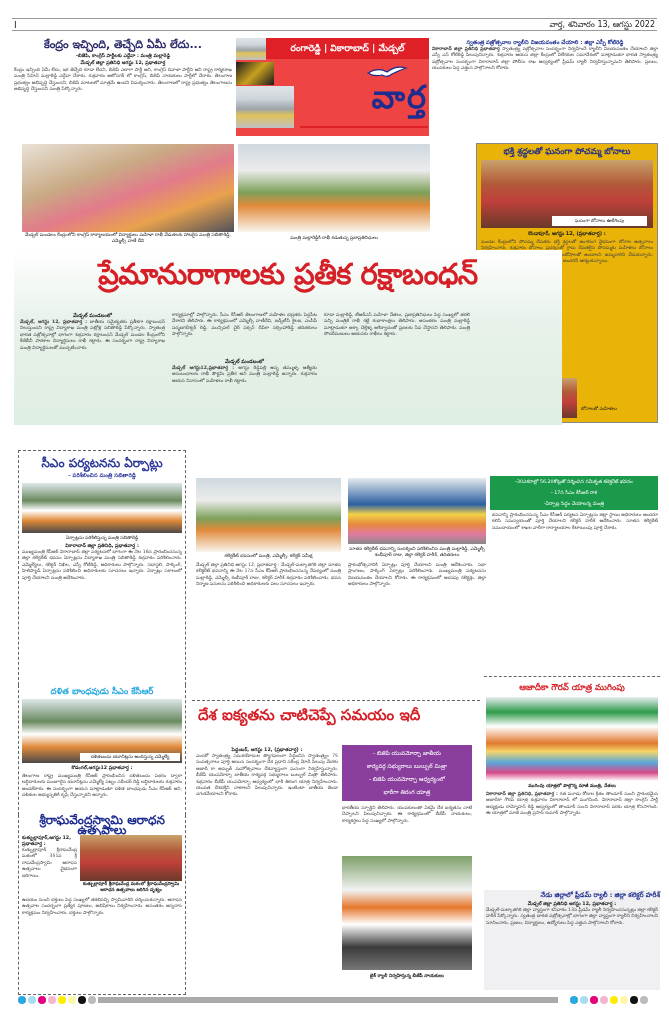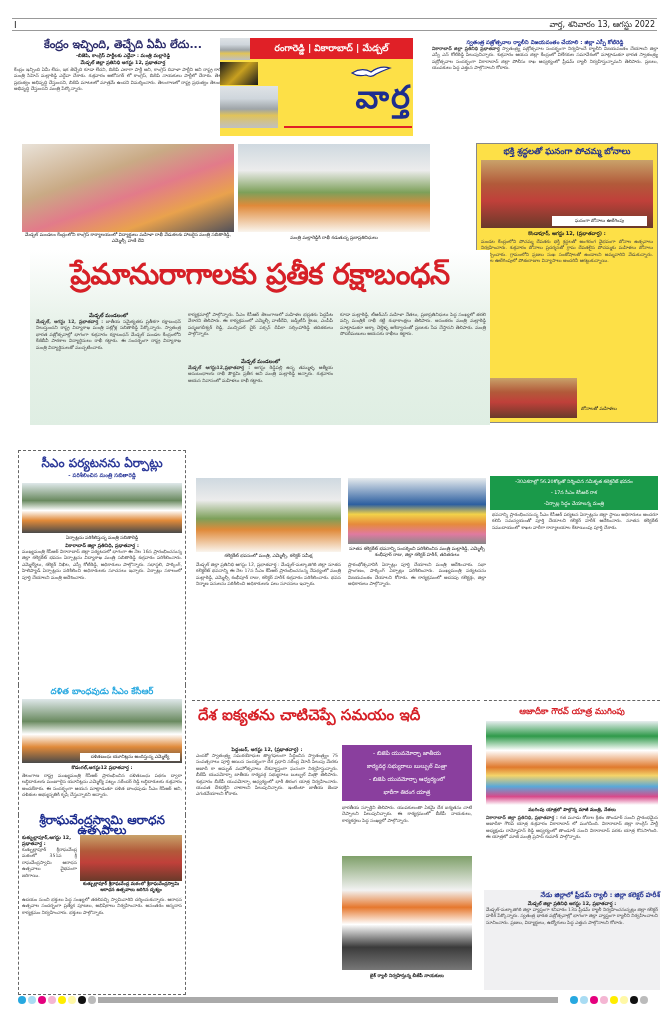--- a/index.html
+++ b/index.html
@@ -27,21 +27,21 @@
   <span>వార్త, శనివారం 13, ఆగస్టు 2022</span>
 </div>
 
 <div class="abs" style="left:14px;top:38px;width:218px;height:100px;">
   <div class="h-blue" style="font-size:11px;line-height:14px;color:#2b2b6b">కేంద్రం ఇచ్చింది, తెచ్చేది ఏమీ లేదు...</div>
   <div style="font-size:4.8px;text-align:center;font-weight:bold;margin-top:1px">-బిజెపి, కాంగ్రెస్ పార్టీలకు ఎద్దేవా : మంత్రి మల్లారెడ్డి</div>
   <div style="font-size:4.8px;text-align:center;font-weight:bold;margin:1px 0">మేడ్చల్ జిల్లా ప్రతినిధి ఆగస్టు 12, ప్రభాతవార్త</div>
   <div class="body" style="height:60px">కేంద్రం ఇచ్చింది ఏమీ లేదు, ఇక తెచ్చేది కూడా లేదని, బిజెపి ఎలాగా పార్టీ అని, కాంగ్రెస్ దివాళా పార్టీని అని రాష్ట్ర కార్మికశాఖ మంత్రి సిహెచ్ మల్లారెడ్డి ఎద్దేవా చేశారు. శుక్రవారం ఆటోనగర్ లో కాంగ్రెస్, బిజెపి నాయకులు పార్టీలో చేరారు. తెలంగాణ ప్రభుత్వం అభివృద్ధి చేస్తుందని, బిజెపి మాటలలో మాత్రమే ఉందని విమర్శించారు. తెలంగాణలో రాష్ట్ర ప్రభుత్వం తెలంగాణను అభివృద్ధి చేస్తుందని మంత్రి పేర్కొన్నారు.</div>
 </div>
 
-<div class="abs" style="left:220px;top:38px;width:193px;height:98px;background:#fde047">
+<div class="abs" style="left:236px;top:38px;width:193px;height:98px;background:#ef4444">
   <div class="abs photo4" style="left:0;top:0;width:30px;height:22px"></div>
   <div class="abs" style="left:30px;top:0;width:163px;height:21px;background:#e02027;color:#fff;font-size:9px;font-weight:bold;line-height:21px;text-align:center">రంగారెడ్డి | వికారాబాద్ | మేడ్చల్</div>
   <div class="abs" style="left:0;top:24px;width:38px;height:23px;background:linear-gradient(135deg,#1a1a1a,#c8a020,#1a1a1a)"></div>
   <div class="abs photo4" style="left:0;top:48px;width:58px;height:42px"></div>
   <div class="abs" style="left:130px;top:26px;width:42px;height:14px">
     <svg width="42" height="14" viewBox="0 0 42 14">
         <path d="M2 8 Q12 2 21 7 Q30 0 40 3 Q32 6 26 9 Q22 13 16 10 Q8 12 2 8Z" fill="#fff" stroke="#1d2d8f" stroke-width="1.2"></path>
       </svg>
   </div>
   <div class="abs" style="left:62px;top:30px;width:130px;height:58px;color:#1d2d8f;font-size:32px;font-weight:bold;line-height:58px;text-align:right;letter-spacing:2px">వార్త</div>
@@ -58,32 +58,32 @@
 
 <div class="abs" style="left:22px;top:144px;width:212px;height:100px">
   <div class="photo2" style="width:212px;height:88px"></div>
   <div class="cap" style="height:14px;line-height:6px">మేడ్చల్ మండలం కేంద్రంలోని కాంగ్రెస్ కార్యాలయంలో విద్యార్థులు మహిళా రాఖీ వేడుకలకు హాజరైన మంత్రి సబితారెడ్డి, ఎమ్మెల్సీ వాణీ దేవి</div>
 </div>
 <div class="abs" style="left:238px;top:144px;width:192px;height:104px">
   <div class="photo5" style="width:192px;height:88px"></div>
   <div class="cap" style="padding-top:3px">మంత్రి మల్లారెడ్డికి రాఖీ కడుతున్న ప్రజాప్రతినిధులు</div>
 </div>
 
-<div class="abs" style="left:476px;top:143px;width:182px;height:280px;border:1px solid #888;background:#fde047">
+<div class="abs" style="left:476px;top:143px;width:182px;height:280px;border:1px solid #888;background:#eab308">
   <div style="font-size:8.5px;font-weight:bold;color:#1d2d8f;text-align:center;line-height:14px">భక్తి శ్రద్ధలతో ఘనంగా పోచమ్మ బోనాలు</div>
   <div class="photo3" style="position:relative;margin:2px 4px;height:68px">
     <div class="cap" style="position:absolute;right:6px;bottom:2px;width:95px;padding:2px">ఘనంగా బోనాలు ఊరేగింపు</div>
   </div>
   <div style="font-size:5px;font-weight:bold;text-align:center;margin:2px 0">కొండాపూర్, ఆగస్టు 12, (ప్రభాతవార్త) :</div>
   <div class="body" style="padding:0 4px;height:150px">మండల కేంద్రంలోని పోచమ్మ దేవతకు భక్తి శ్రద్ధలతో అంగరంగ వైభవంగా బోనాల ఉత్సవాలు నిర్వహించారు. శుక్రవారం బోనాలు ప్రదర్శనతో గ్రామ దేవతలైన పోచమ్మకు మహిళలు బోనాలు సమర్పించారు. గ్రామంలోని ప్రజలు సుఖ సంతోషాలతో ఉండాలని అమ్మవారిని వేడుకున్నారు. బోనాల ఊరేగింపులో పోతురాజుల విన్యాసాలు అందరినీ ఆకట్టుకున్నాయి.</div>
   <div class="photo3" style="position:absolute;left:4px;bottom:4px;width:96px;height:40px"></div>
   <div style="position:absolute;left:104px;bottom:10px;font-size:4.6px">బోనాలతో మహిళలు</div>
 </div>
 
-<div class="abs" style="left:30px;top:250px;width:460px;height:175px;background:linear-gradient(180deg,#fff 0%,#e8f2ea 40%,#dfeee3 100%)">
+<div class="abs" style="left:14px;top:250px;width:548px;height:175px;background:linear-gradient(180deg,#fff 0%,#e8f2ea 40%,#dfeee3 100%)">
   <div style="font-size:29px;font-weight:bold;color:#d62027;text-align:center;line-height:44px;margin-top:2px;letter-spacing:-0.5px">ప్రేమానురాగాలకు ప్రతీక రక్షాబంధన్</div>
   <div class="abs" style="left:6px;top:62px;width:145px">
     <div style="font-size:5px;font-weight:bold;text-align:center">మేడ్చల్ మండలంలో</div>
     <div class="body" style="height:100px"><b>మేడ్చల్, ఆగస్టు 12, ప్రభాతవార్త :</b> <span>జాతీయ సమైక్యతకు ప్రతీకగా రక్షాబంధన్ నిలుస్తుందని రాష్ట్ర విద్యాశాఖ మంత్రి పట్లోళ్ల సబితారెడ్డి పేర్కొన్నారు. స్వాతంత్ర భారత వజ్రోత్సవాల్లో భాగంగా శుక్రవారం రక్షాబంధన్ మేడ్చల్ మండల కేంద్రంలోని కేజీబీవీ పాఠశాల విద్యార్థినులు రాఖీ కట్టారు. ఈ సందర్భంగా రాష్ట్ర విద్యాశాఖ మంత్రి విద్యార్థినులతో ముచ్చటించారు.</span></div>
   </div>
   <div class="abs" style="left:158px;top:62px;width:145px">
     <div class="body" style="height:44px">కార్యక్రమాల్లో పాల్గొన్నారు. సీఎం కేసీఆర్ తెలంగాణలో మహిళల భద్రతకు పెద్దపీట వేశారని తెలిపారు. ఈ కార్యక్రమంలో ఎమ్మెల్సీ వాణీదేవి, జడ్పీటీసీ శైలజ, ఎంపీపీ పద్మజగదీశ్వర్ రెడ్డి, మున్సిపల్ చైర్ పర్సన్ దీపికా నర్సింహారెడ్డి తదితరులు పాల్గొన్నారు.</div>
     <div style="font-size:5px;font-weight:bold;text-align:center;margin-top:2px">మేడ్చల్ మండలంలో</div>
     <div class="body" style="height:48px"><b>మేడ్చల్ ఆగస్టు12,ప్రభాతవార్త :</b> <span>ఆగస్టు రెడ్డిపల్లి ఉన్న తమ్ముళ్ళ ఆత్మీయ అనుబంధాలకు రాఖీ పౌర్ణమి ప్రతీక అని మంత్రి మల్లారెడ్డి అన్నారు. శుక్రవారం ఆయన నివాసంలో మహిళలు రాఖీ కట్టారు.</span></div>
   </div>
@@ -148,21 +148,21 @@
     <div>- బిజెపి యువమోర్చా జాతీయ</div>
     <div>కార్యవర్గ సభ్యురాలు బుల్బుల్ మిత్రా</div>
     <div>- బిజెపి యువమోర్చా ఆధ్వర్యంలో</div>
     <div>భారీగా తిరంగ యాత్ర</div>
   </div>
   <div class="abs body" style="left:150px;top:104px;width:130px;height:46px">భారతీయ స్ఫూర్తిని తెలిపారు. యువకులంతా ఏకమై దేశ ఐక్యతను చాటి చెప్పాలని పిలుపునిచ్చారు. ఈ కార్యక్రమంలో బీజేపీ నాయకులు, కార్యకర్తలు పెద్ద సంఖ్యలో పాల్గొన్నారు.</div>
   <div class="abs" style="left:150px;top:155px;width:130px;height:114px;background:linear-gradient(180deg,#7fa06a 0%,#f2f2f2 30%,#e6782e 45%,#ffffff 60%,#3b3b3b 80%,#777 100%)"></div>
   <div class="abs cap" style="left:150px;top:272px;width:130px;font-weight:bold">బైక్ ర్యాలీ నిర్వహిస్తున్న బీజేపీ నాయకులు</div>
 </div>
 
-<div class="abs" style="left:484px;top:700px;width:176px;height:190px;border-top:1px dashed #666">
+<div class="abs" style="left:484px;top:676px;width:176px;height:190px;border-top:1px dashed #666">
   <div style="font-size:8.5px;font-weight:bold;color:#d62027;text-align:center;line-height:20px">ఆజాదీకా గౌరవ్ యాత్ర ముగింపు</div>
   <div style="height:84px;margin:0 2px;background:linear-gradient(180deg,#e8eef0 0%,#2f9a4a 18%,#ffffff 35%,#e07a2e 55%,#f4d46a 65%,#5aa8d8 78%,#d84a8a 90%,#ffffff 100%)"></div>
   <div class="cap" style="margin:2px 0;font-weight:bold">ముగింపు యాత్రలో పాల్గొన్న మాజీ మంత్రి, నేతలు</div>
   <div class="body" style="height:66px;padding:0 2px"><b>వికారాబాద్ జిల్లా ప్రతినిధి, ప్రభాతవార్త :</b> <span>గత మూడు రోజుల క్రితం తాండూర్ నుంచి ప్రారంభమైన ఆజాదీకా గౌరవ్ యాత్ర శుక్రవారం వికారాబాద్ లో ముగిసింది. వికారాబాద్ జిల్లా కాంగ్రెస్ పార్టీ అధ్యక్షుడు రామ్మోహన్ రెడ్డి ఆధ్వర్యంలో తాండూర్ నుంచి వికారాబాద్ వరకు యాత్ర కొనసాగింది. ఈ యాత్రలో మాజీ మంత్రి ప్రసాద్ కుమార్ పాల్గొన్నారు.</span></div>
 </div>
 
 <div class="abs" style="left:484px;top:890px;width:176px;height:100px;background:#f0f0f2">
   <div style="font-size:6.5px;font-weight:bold;color:#1d2d8f;text-align:right;line-height:11px">నేడు జిల్లాలో ఫ్రీడమ్ ర్యాలీ : జిల్లా కలెక్టర్ హరీశ్</div>
   <div style="font-size:4.8px;font-weight:bold;text-align:center">మేడ్చల్ జిల్లా ప్రతినిధి ఆగస్టు 12, ప్రభాతవార్త :</div>
   <div class="body" style="height:60px;padding:0 2px">మేడ్చల్-మల్కాజిగిరి జిల్లా వ్యాప్తంగా శనివారం 13న ఫ్రీడమ్ ర్యాలీ నిర్వహించనున్నట్లు జిల్లా కలెక్టర్ హరీశ్ పేర్కొన్నారు. స్వతంత్ర భారత వజ్రోత్సవాల్లో భాగంగా జిల్లా వ్యాప్తంగా ర్యాలీని నిర్వహించాలని సూచించారు. ప్రజలు, విద్యార్థులు, ఉద్యోగులు పెద్ద ఎత్తున పాల్గొనాలని కోరారు.</div>

